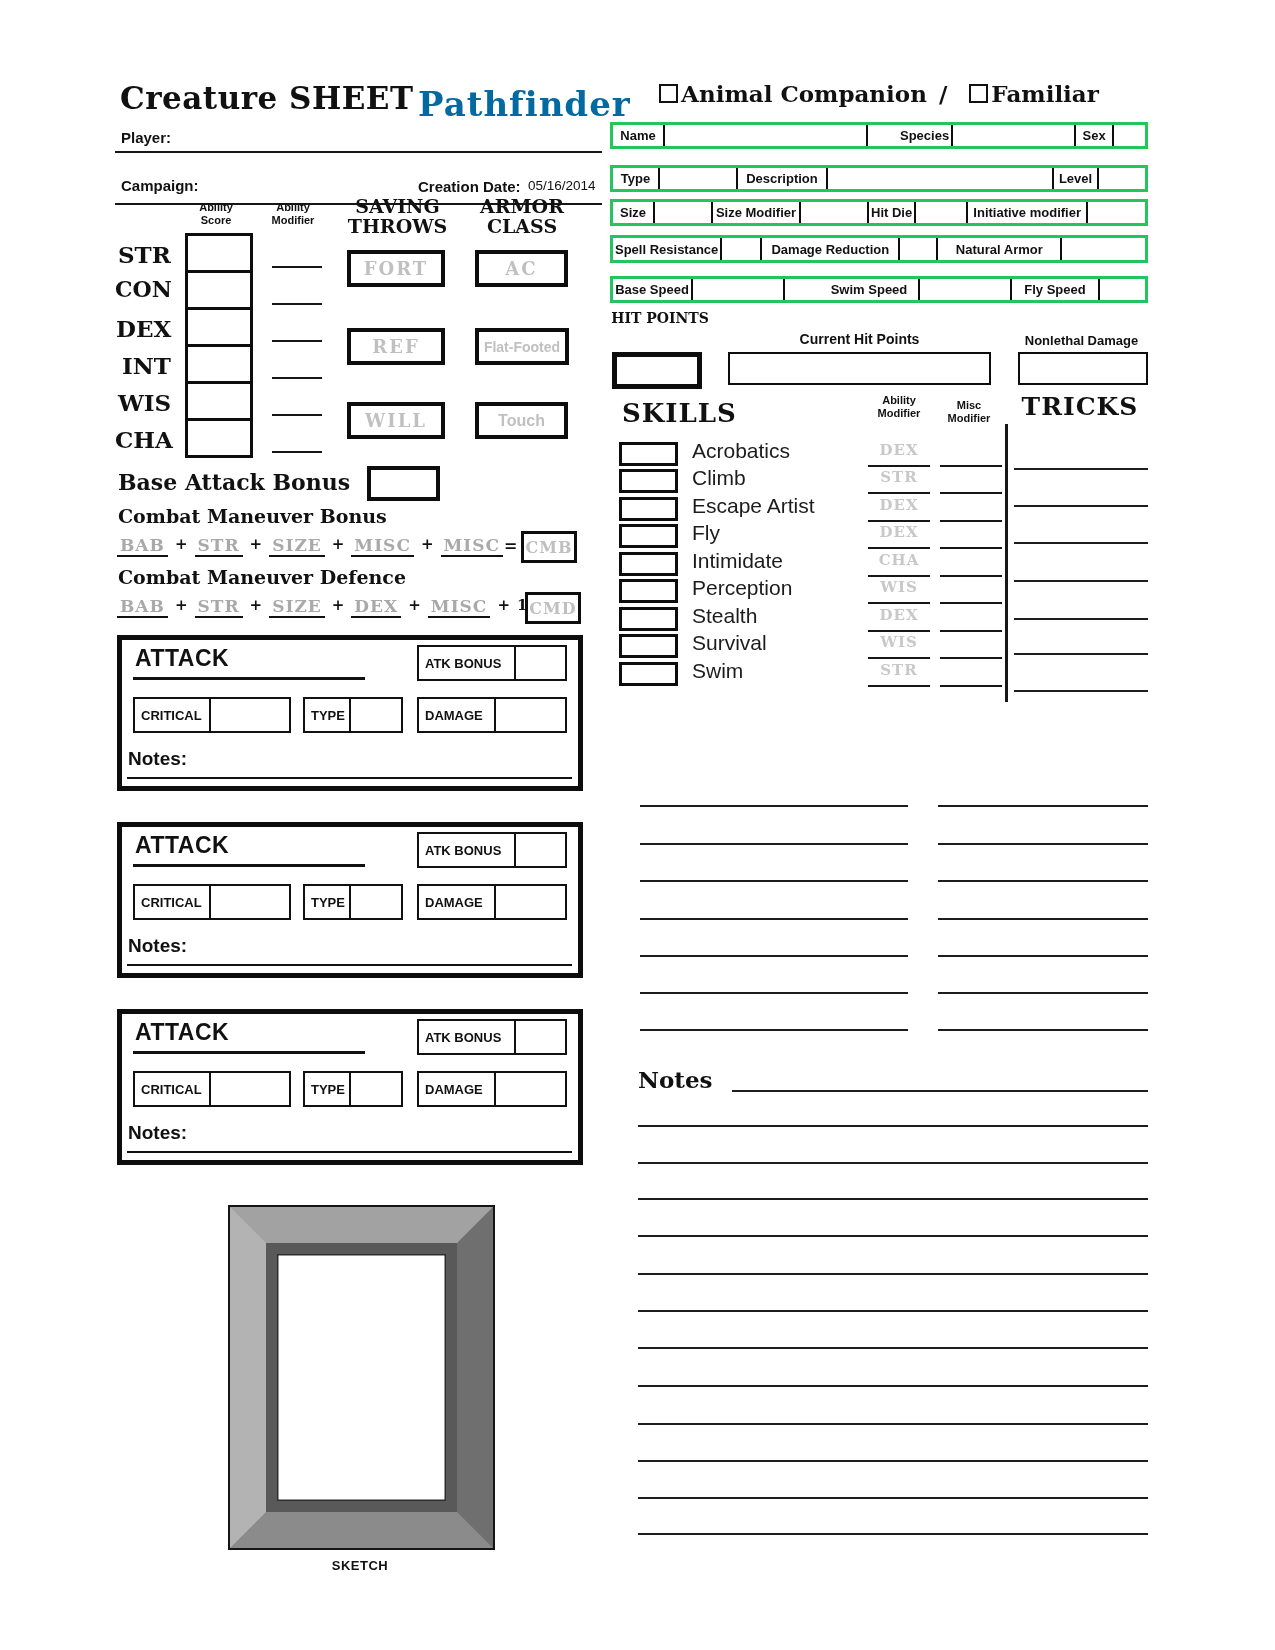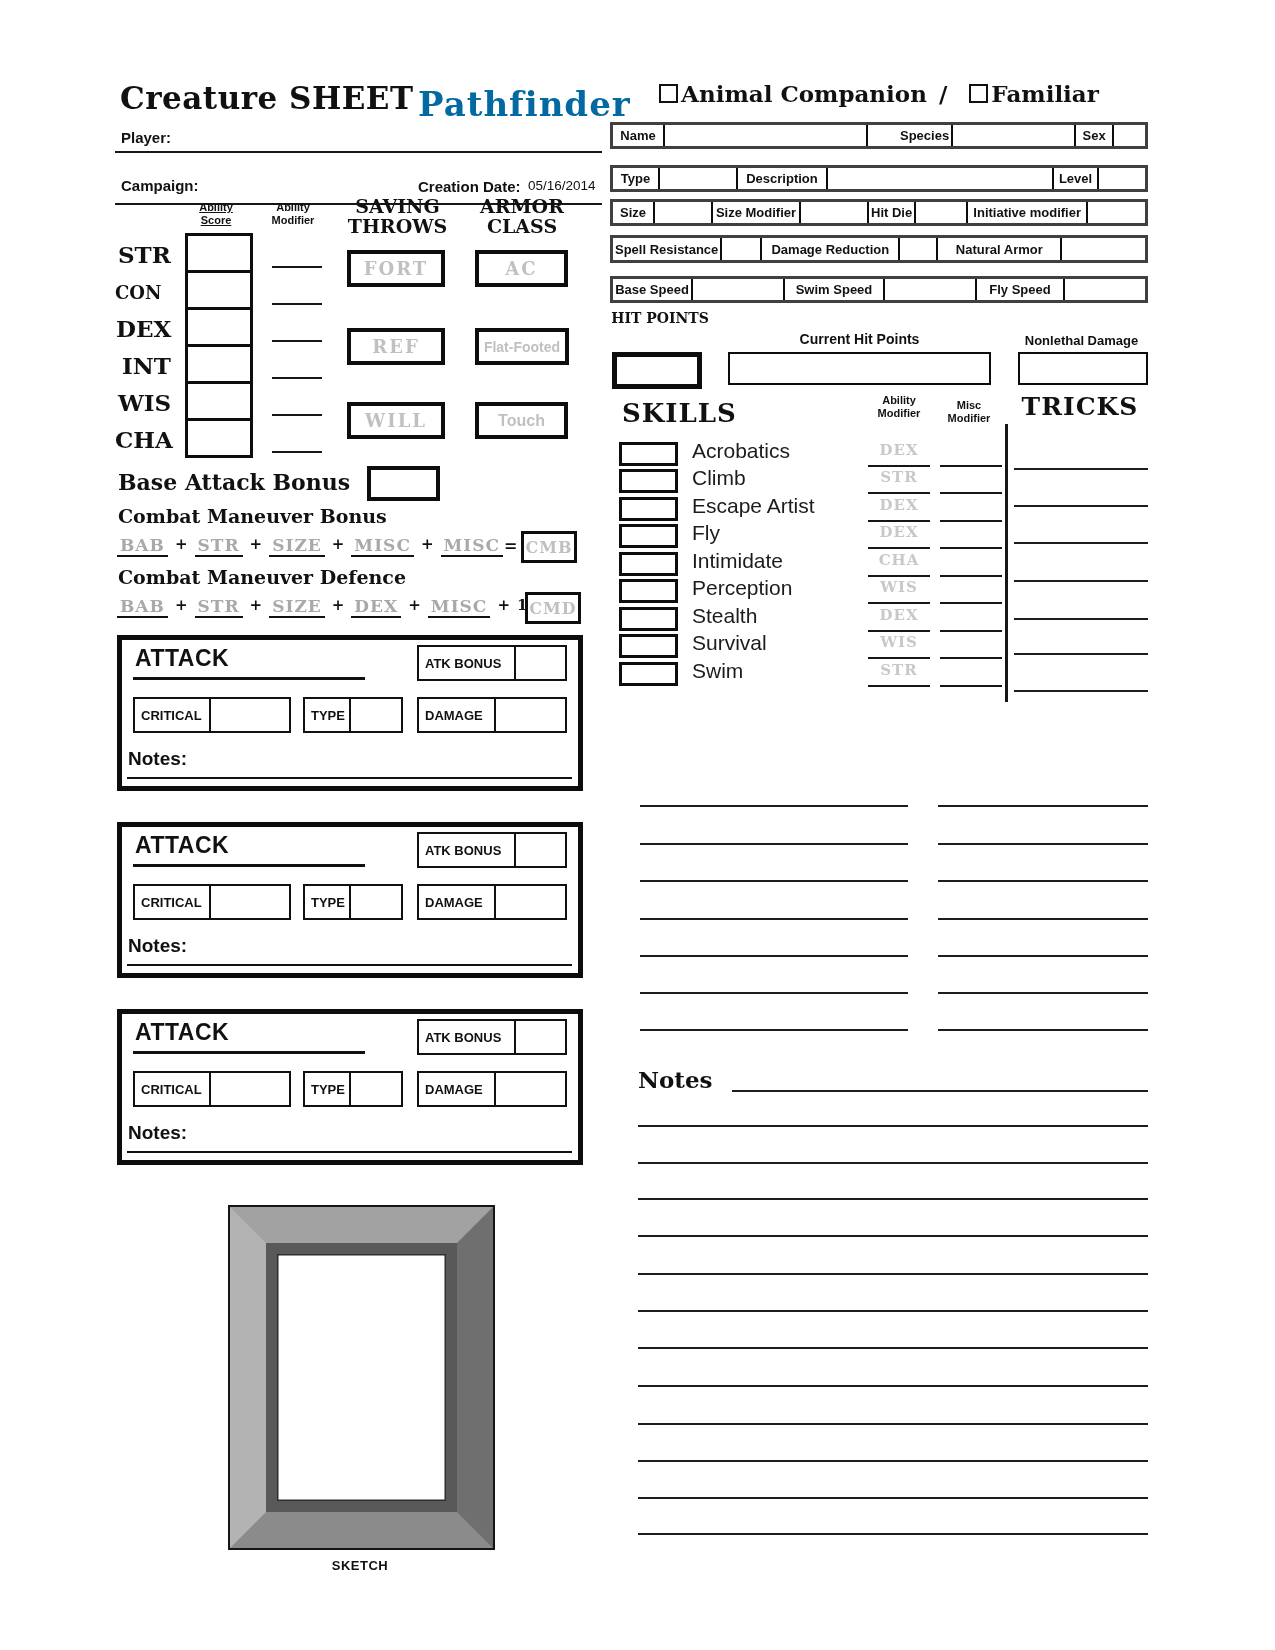--- a/index.html
+++ b/index.html
@@ -8,21 +8,21 @@
   .abs{position:absolute;}
   .serifb{font-family:"DejaVu Serif",serif;font-weight:bold;}
   .sansb{font-family:"Liberation Sans",sans-serif;font-weight:bold;}
   .hline{position:absolute;height:2px;background:#161616;}
   .thline{position:absolute;height:1.5px;background:#1d1d1d;}
   .center{text-align:center;}
   
   .fbox{position:absolute;border:4px solid #0d0d0d;box-sizing:border-box;
         display:flex;align-items:center;justify-content:center;background:#fff;}
   
-  .strip{position:absolute;left:610px;width:538px;border:3px solid #404040;box-sizing:border-box;
+  .strip{position:absolute;left:610px;width:538px;border:3px solid #22c55e;box-sizing:border-box;
          display:flex;align-items:stretch;background:#fff;}
   .strip .lbl{display:flex;align-items:center;justify-content:center;font-weight:bold;
               font-size:13px;border-right:2px solid #0d0d0d;white-space:nowrap;padding:0 2px;
               box-sizing:border-box;}
   .strip .inp{border-right:2px solid #0d0d0d;box-sizing:border-box;}
   .strip .inp.last{border-right:none;flex:1;}
   
   .scorecell{position:absolute;left:185px;width:68px;height:40px;border:3.5px solid #0d0d0d;
              box-sizing:border-box;background:#fff;}
   
@@ -74,25 +74,25 @@
   <div class="abs serifb" style="left:418px;top:84px;font-size:34px;color:#0369a1;letter-spacing:1px;">Pathfinder</div>
 
   <div class="abs sansb" style="left:121px;top:129px;font-size:15px;">Player:</div>
   <div class="hline" style="left:115px;top:151px;width:487px;"></div>
 
   <div class="abs sansb" style="left:121px;top:177px;font-size:15px;">Campaign:</div>
   <div class="abs sansb" style="left:418px;top:178px;font-size:15px;">Creation Date:</div>
   <div class="abs" style="left:528px;top:178px;font-size:13.5px;">05/16/2014</div>
   <div class="hline" style="left:115px;top:203px;width:487px;"></div>
 
-  <div class="abs sansb center" style="left:186px;top:201px;width:60px;font-size:11px;line-height:1.15;text-decoration:underline;">Ability Score</div>
+  <div class="abs sansb center" style="left:186px;top:201px;width:60px;font-size:11px;line-height:1.15;">Ability Score</div>
   <div class="abs sansb center" style="left:263px;top:201px;width:60px;font-size:11px;line-height:1.15;">Ability Modifier</div>
 
   <div class="abs serifb" style="left:118px;top:241px;font-size:23px;">STR</div>
-  <div class="abs serifb" style="left:115px;top:282px;font-size:18px;">CON</div>
+  <div class="abs serifb" style="left:115px;top:276px;font-size:22px;">CON</div>
   <div class="abs serifb" style="left:116px;top:315px;font-size:23px;">DEX</div>
   <div class="abs serifb" style="left:122px;top:352px;font-size:23px;">INT</div>
   <div class="abs serifb" style="left:118px;top:389px;font-size:23px;">WIS</div>
   <div class="abs serifb" style="left:115px;top:426px;font-size:23px;">CHA</div>
 
   <div class="scorecell" style="top:233px;"></div>
   <div class="scorecell" style="top:270px;"></div>
   <div class="scorecell" style="top:307px;"></div>
   <div class="scorecell" style="top:344px;"></div>
   <div class="scorecell" style="top:381px;"></div>
@@ -265,21 +265,21 @@
     <div class="inp" style="flex:0 0 40px;"></div>
     <div class="lbl" style="flex:0 0 138px;">Damage Reduction</div>
     <div class="inp" style="flex:0 0 38px;"></div>
     <div class="lbl" style="flex:0 0 124px;">Natural Armor</div>
     <div class="inp last"></div>
   </div>
 
   <div class="strip" style="top:276px;height:27px;">
     <div class="lbl" style="flex:0 0 80px;">Base Speed</div>
     <div class="inp" style="flex:0 0 92px;"></div>
-    <div class="lbl" style="flex:0 0 100px;">Swim Speed</div>
+    <div class="lbl" style="flex:0 0 100px;margin-left:35px;">Swim Speed</div>
     <div class="inp" style="flex:0 0 92px;"></div>
     <div class="lbl" style="flex:0 0 88px;">Fly Speed</div>
     <div class="inp last"></div>
   </div>
 
   <div class="abs serifb center" style="left:608px;top:310px;width:104px;font-size:14px;line-height:1.15;">HIT POINTS</div>
   <div class="fbox" style="left:612px;top:352px;width:90px;height:37px;border-width:5px;"></div>
   <div class="abs sansb center" style="left:728px;top:331px;width:263px;font-size:14px;">Current Hit Points</div>
   <div class="fbox" style="left:728px;top:352px;width:263px;height:33px;border-width:2.5px;"></div>
   <div class="abs sansb center" style="left:1015px;top:333px;width:133px;font-size:13px;">Nonlethal Damage</div>

